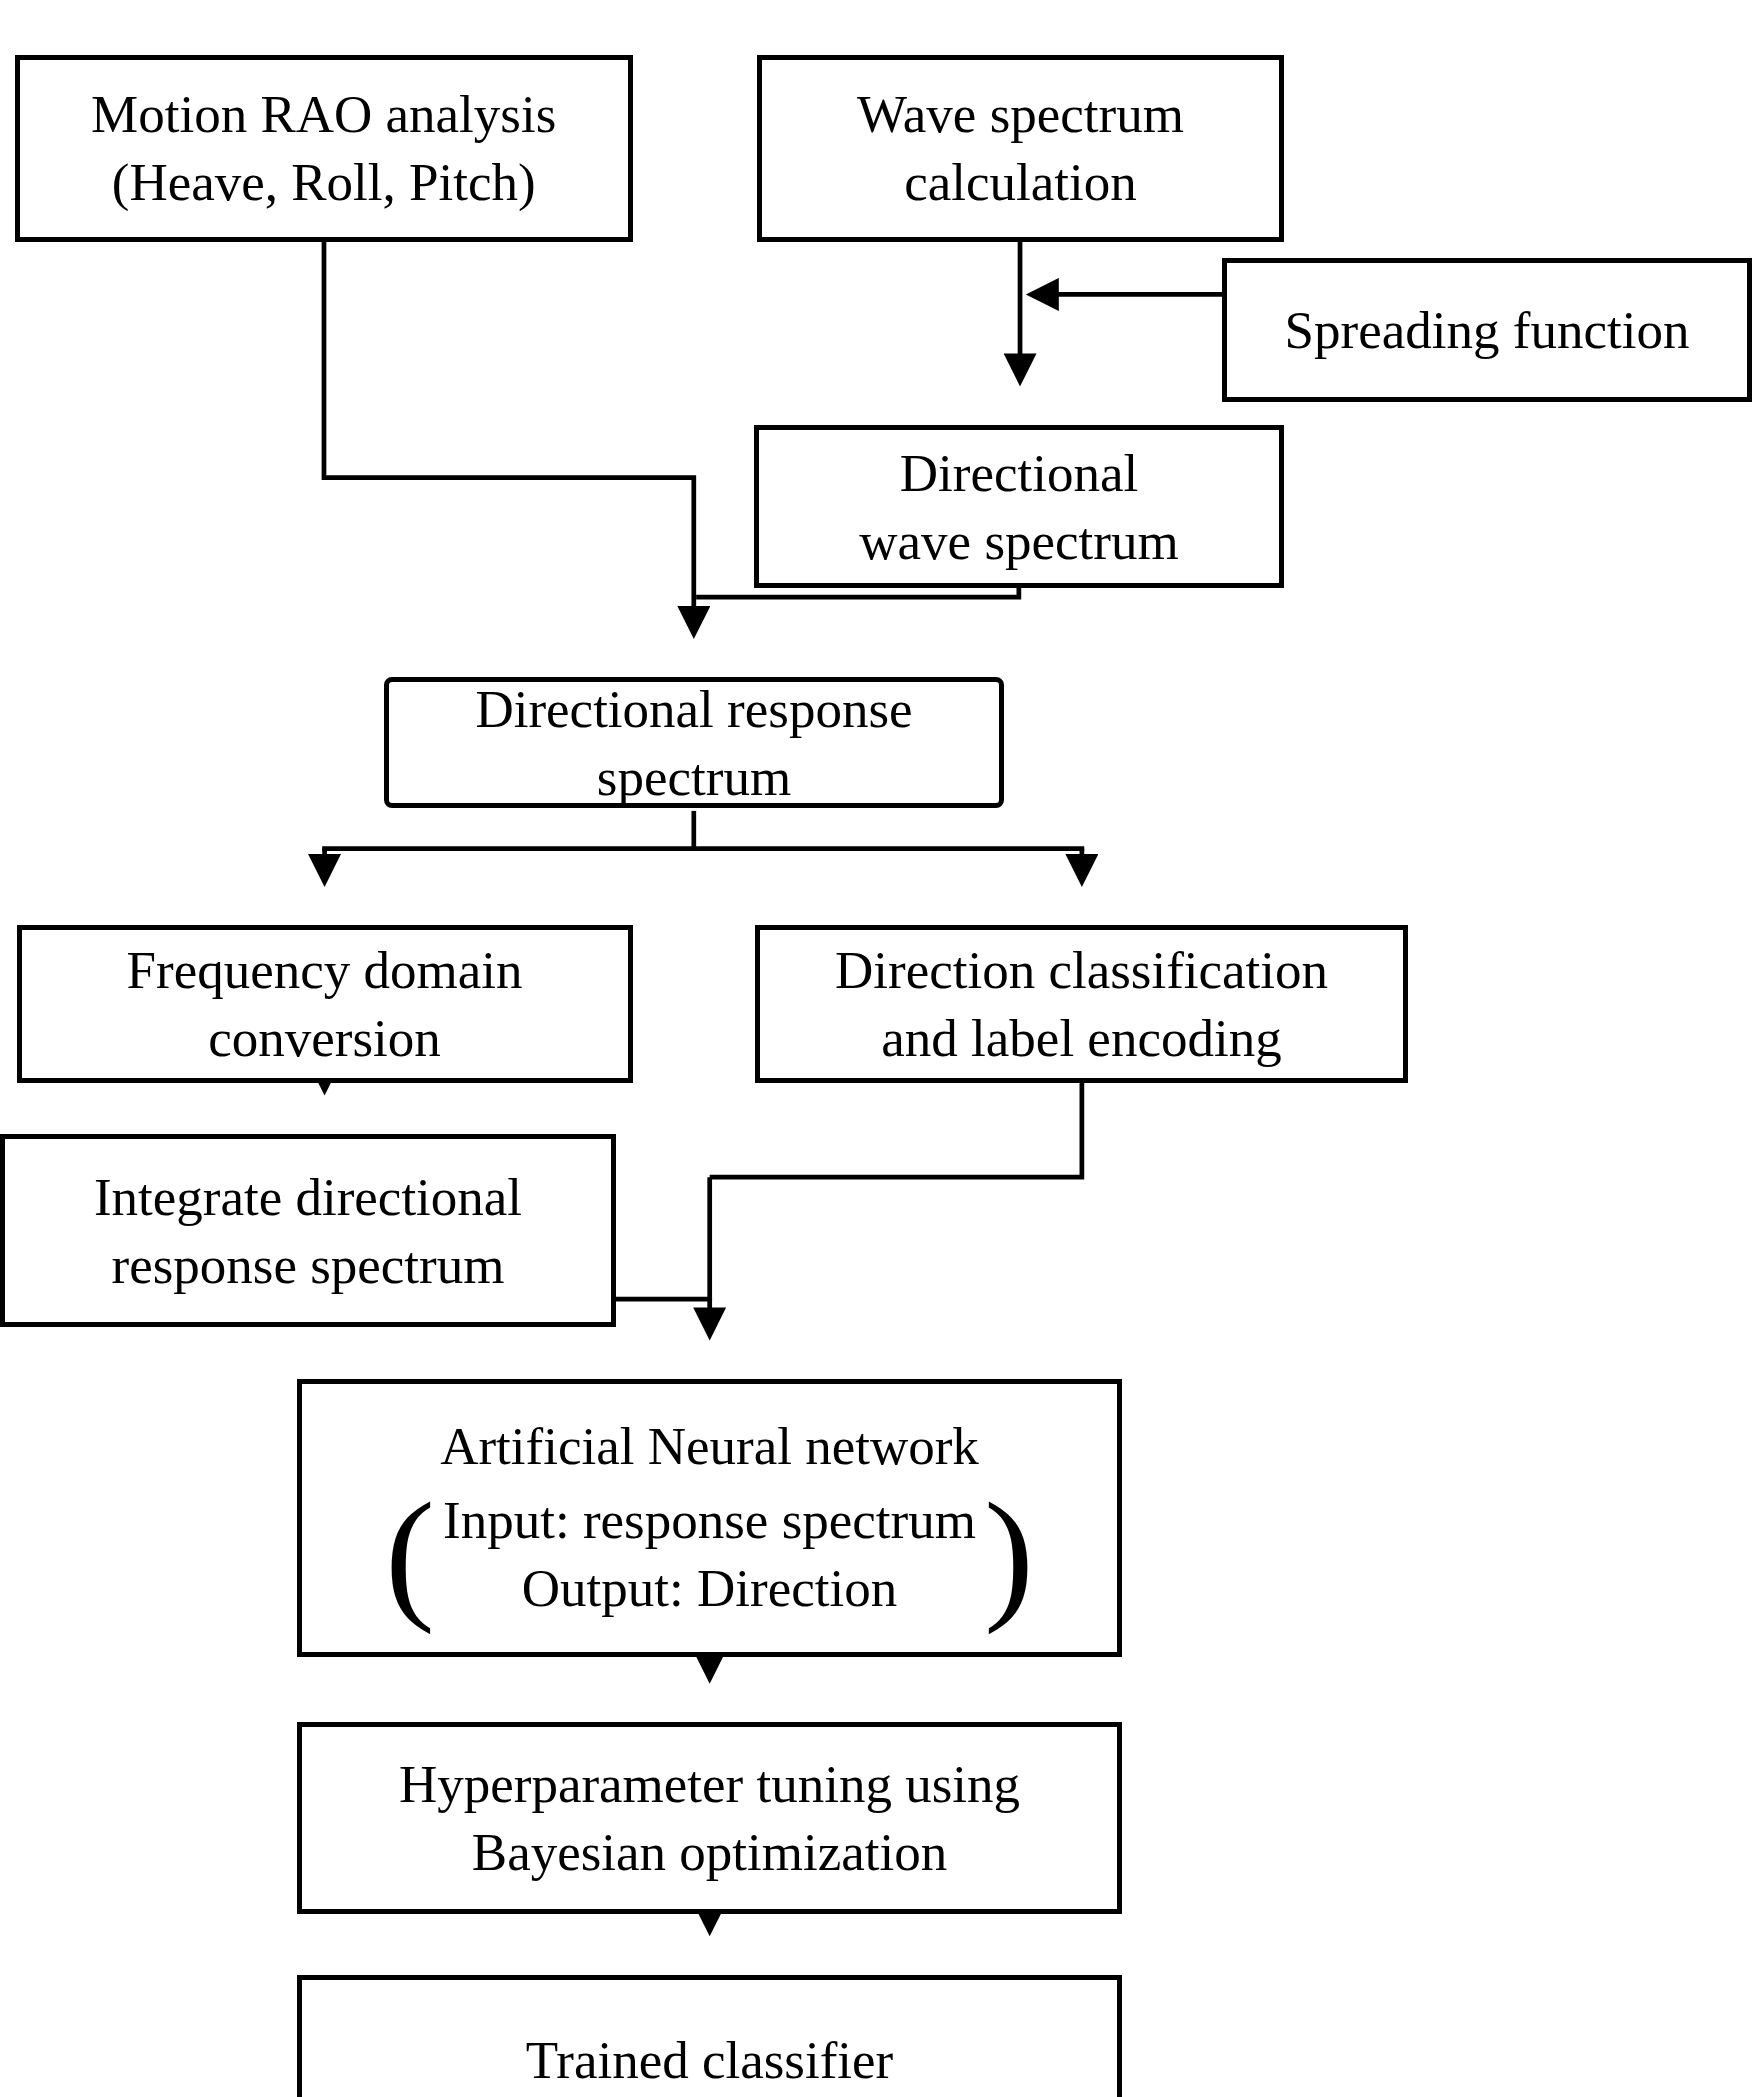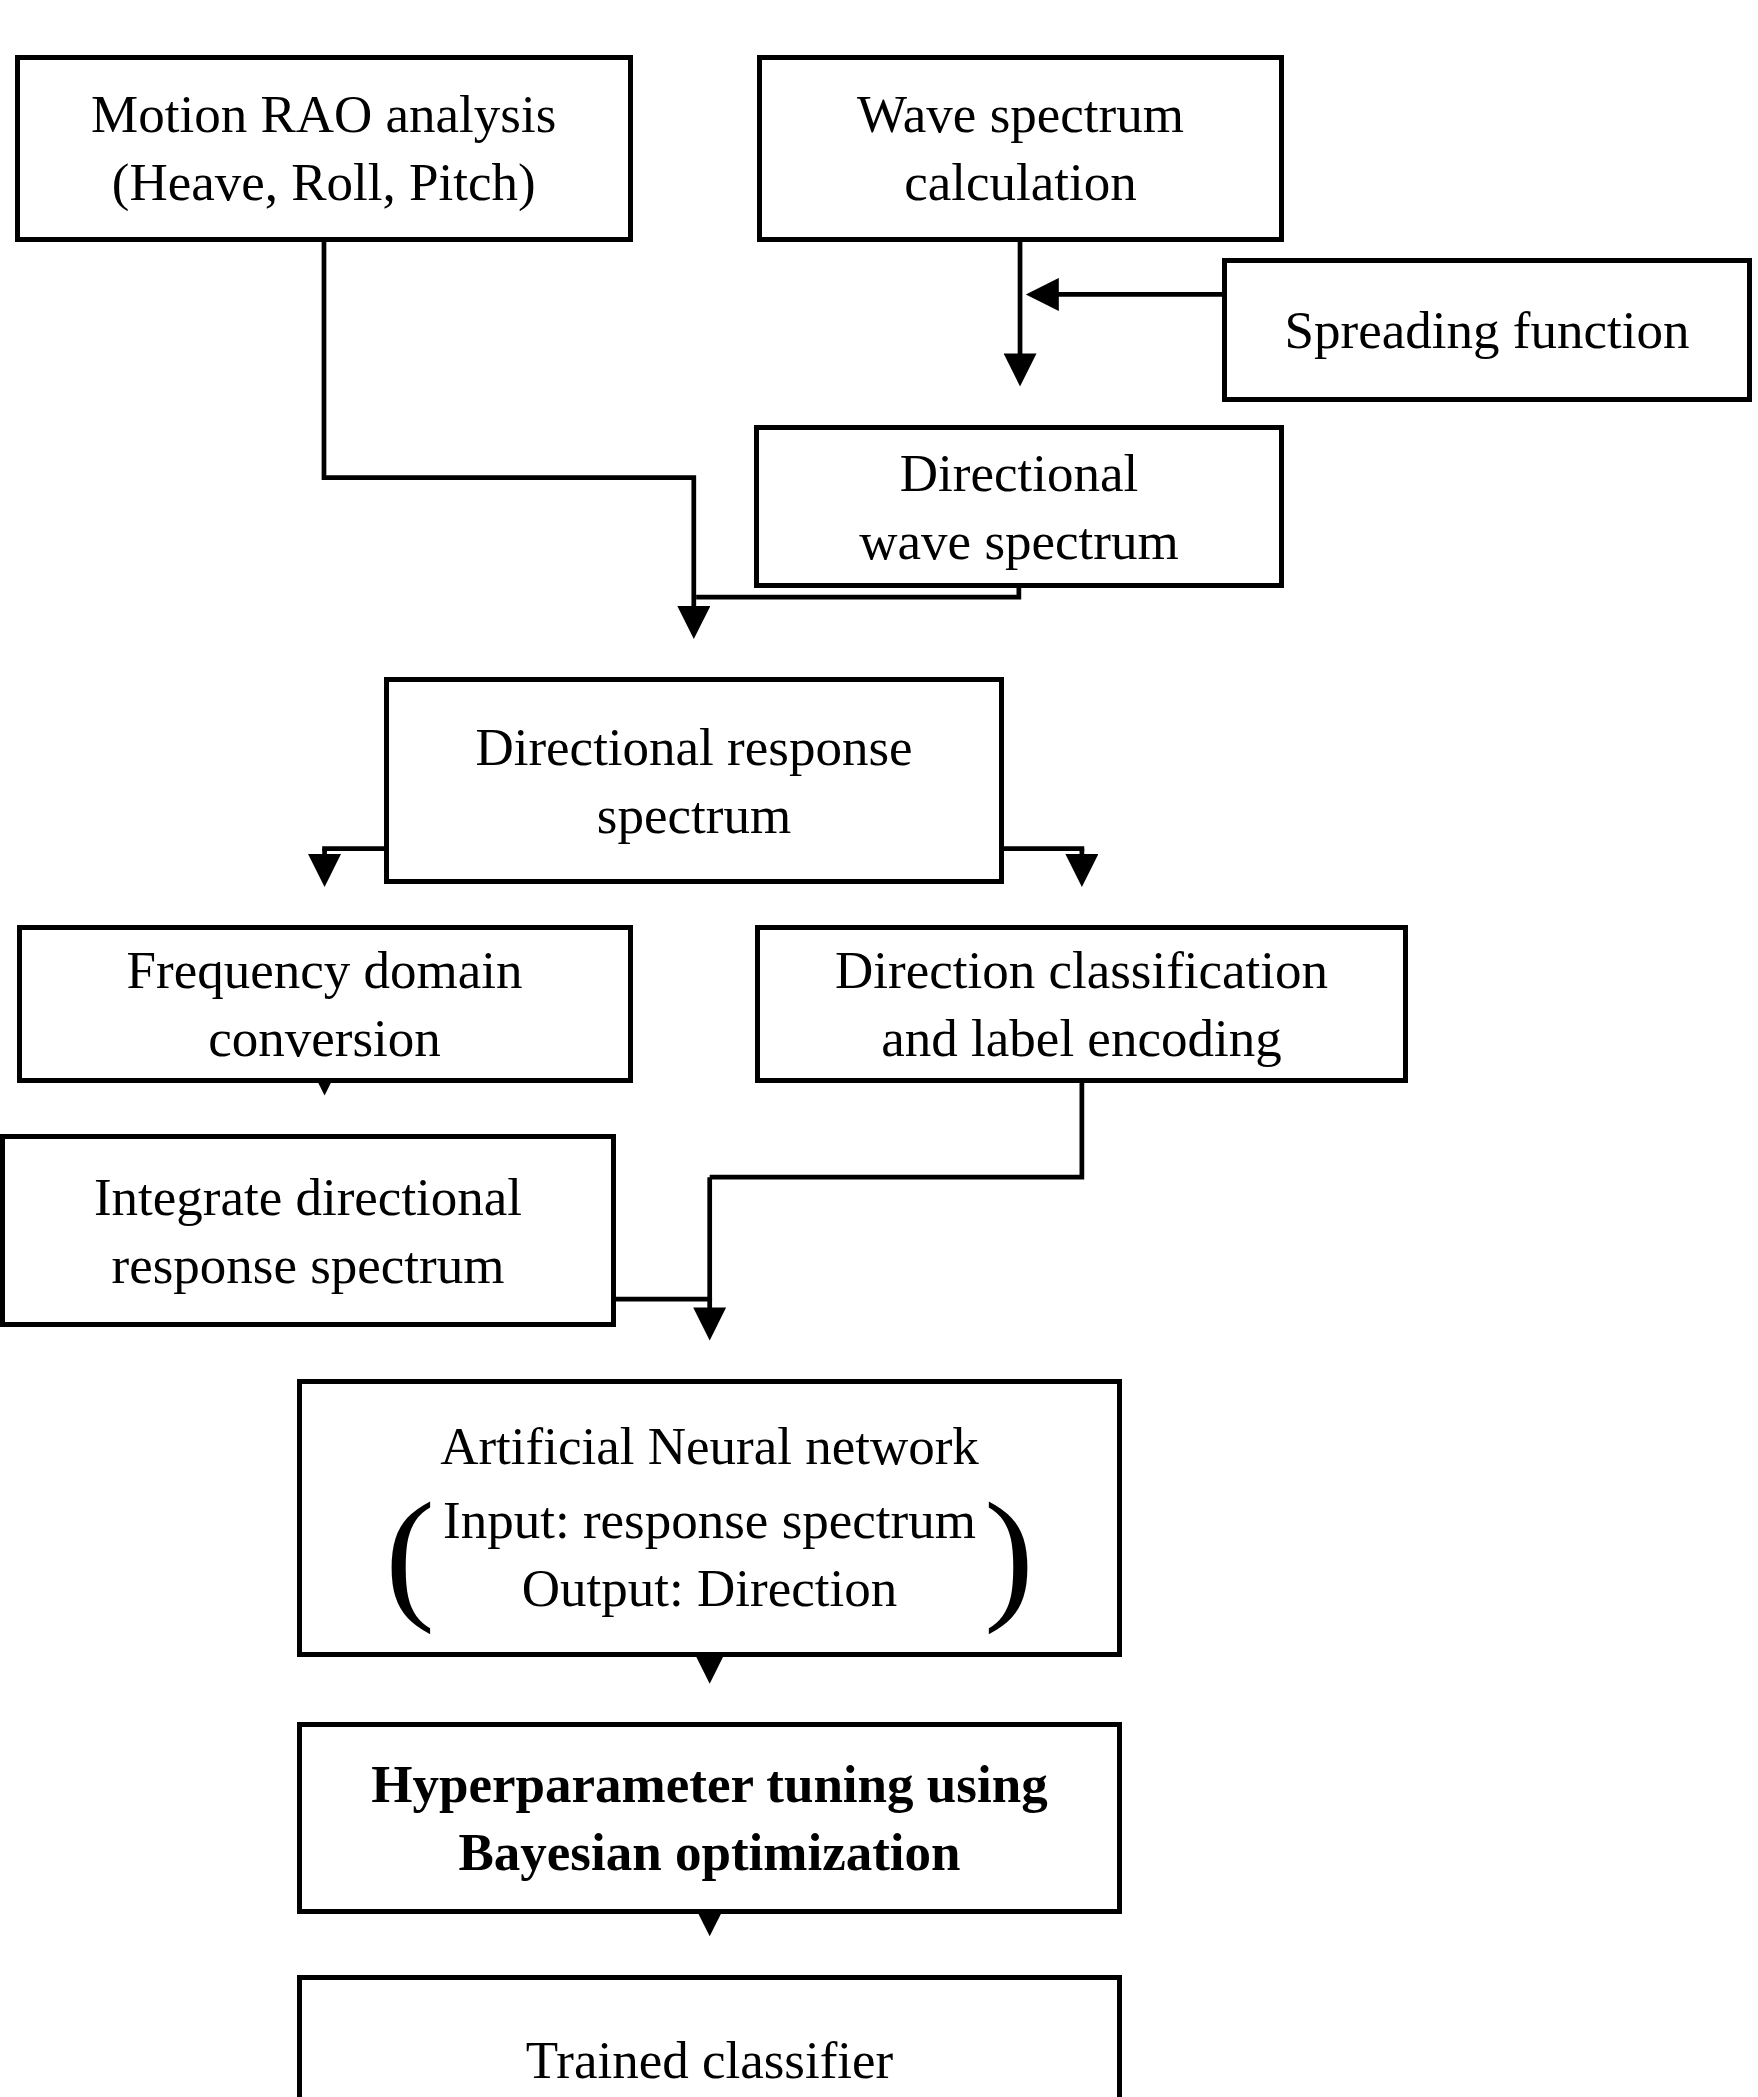--- a/index.html
+++ b/index.html
@@ -107,21 +107,21 @@
 
   <div class="node" style="left:1222px; top:221px; width:530px; height:144px;">
     <div class="line">Spreading function</div>
   </div>
 
   <div class="node" style="left:754px; top:388px; width:530px; height:163px;">
     <div class="line">Directional</div>
     <div class="line">wave spectrum</div>
   </div>
 
-  <div class="node" style="left:384px; top:640px; width:620px; height:207px;">
+  <div class="node" style="left:384px; top:640px; width:620px; height:131px;border-radius:8px;">
     <div class="line">Directional response</div>
     <div class="line">spectrum</div>
   </div>
 
   <div class="node" style="left:16.5px; top:888px; width:616px; height:158px;">
     <div class="line">Frequency domain</div>
     <div class="line">conversion</div>
   </div>
 
   <div class="node" style="left:755px; top:888px; width:653px; height:158px;">
@@ -139,21 +139,21 @@
     <div class="paren-row">
       <span class="paren">(</span>
       <div class="paren-content">
         <div class="line">Input: response spectrum</div>
         <div class="line">Output: Direction</div>
       </div>
       <span class="paren">)</span>
     </div>
   </div>
 
-  <div class="node" style="left:297px; top:1685px; width:825px; height:192px;font-weight:bold;">
+  <div class="node" style="left:297px; top:1685px; width:825px; height:192px;">
     <div class="line">Hyperparameter tuning using</div>
     <div class="line">Bayesian optimization</div>
   </div>
 
   <div class="node" style="left:297px; top:1938px; width:825px; height:169px;">
     <div class="line">Trained classifier</div>
   </div>
 
 </div>
 

